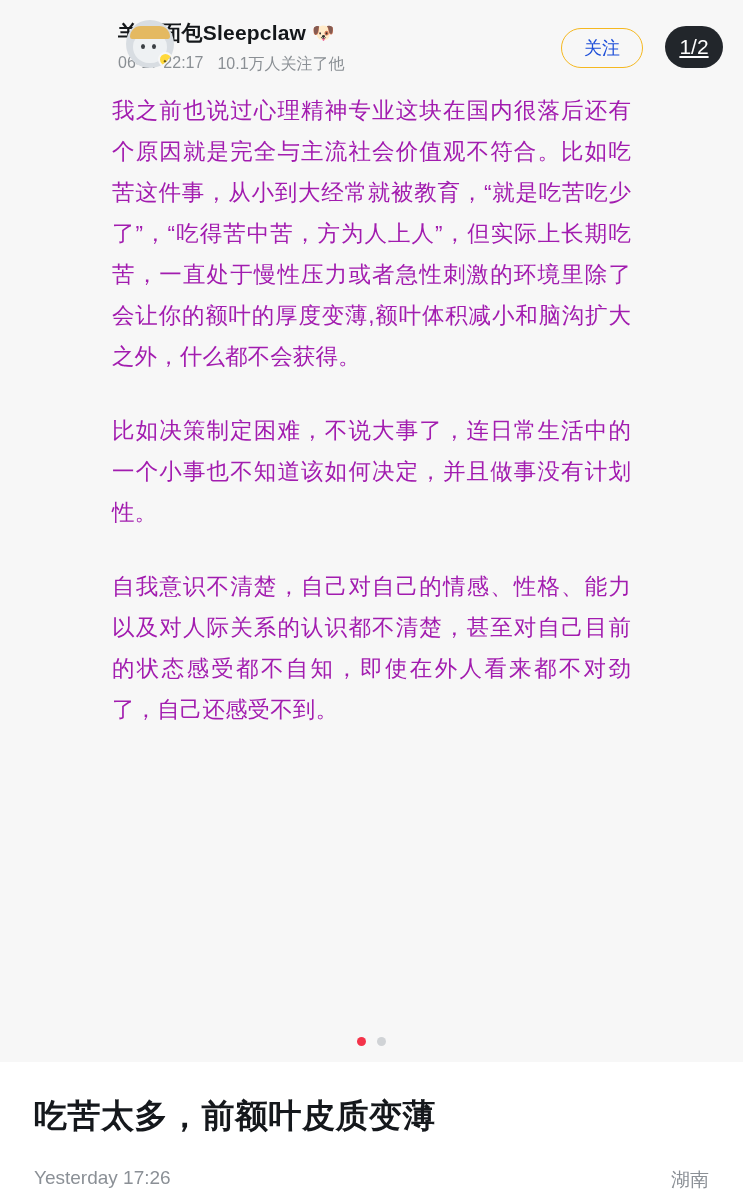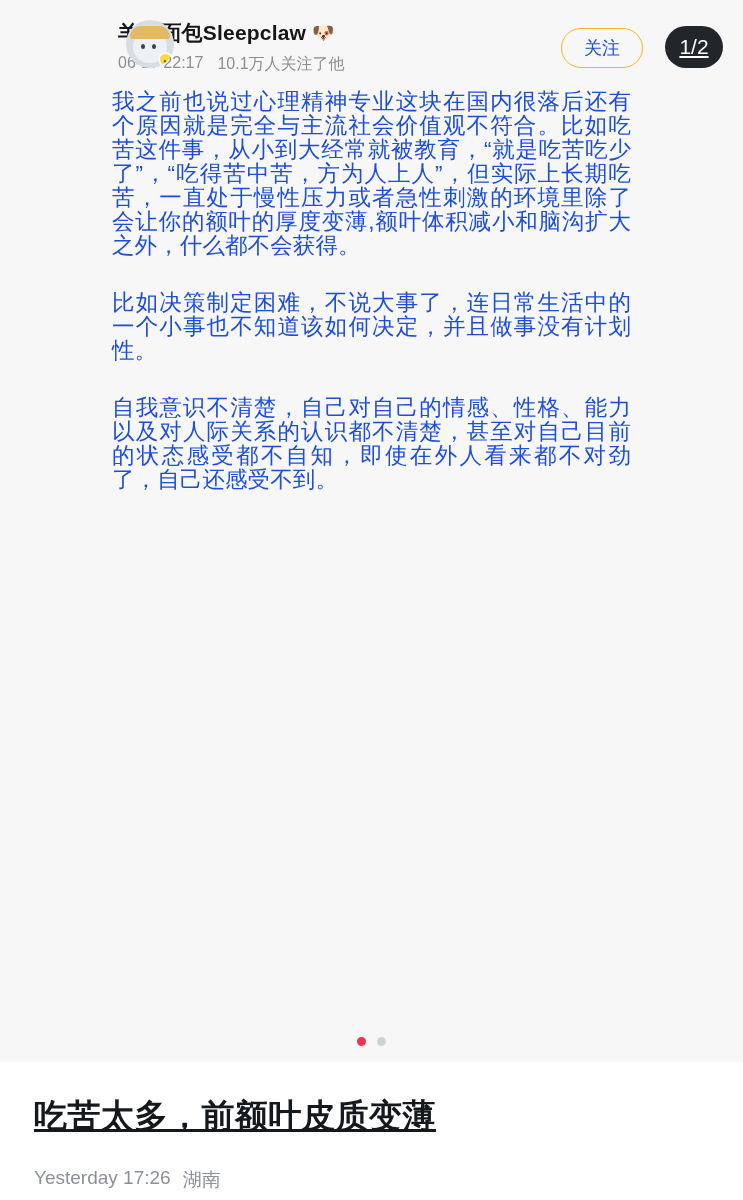--- a/index.html
+++ b/index.html
@@ -129,22 +129,22 @@
     justify-content: center;
     text-decoration: underline;
   }
 
   
   .body {
     padding: 4px 112px 0 112px;
   }
   .para {
     font-size: 22.5px;
-    line-height: 24px;
-    color: #1d4ed8;
+    line-height: 41px;
+    color: #a21caf;
     margin-bottom: 33px;
     text-align: justify;
     letter-spacing: 0.1px;
   }
   .para:last-child { margin-bottom: 0; }
 
   
   .dots {
     position: absolute;
     left: 0; right: 0;
@@ -156,30 +156,30 @@
   .dot { width: 9px; height: 9px; border-radius: 50%; background: #d0d3d6; }
   .dot.active { background: #f4334a; }
 
   
   .post-title {
     padding: 32px 34px 0 34px;
     font-size: 33px;
     font-weight: bold;
     color: #15181c;
     letter-spacing: 0.5px;
-    text-decoration: underline;
   }
 
   
   .footer {
     padding: 28px 34px 0 34px;
     font-size: 19px;
     color: #8b9096;
     display: flex;
     gap: 12px;
+    justify-content: space-between;
   }
 </style>
 </head>
 <body>
 
 <div class="screen">
 
   <div class="card">
 
     <div class="header">

